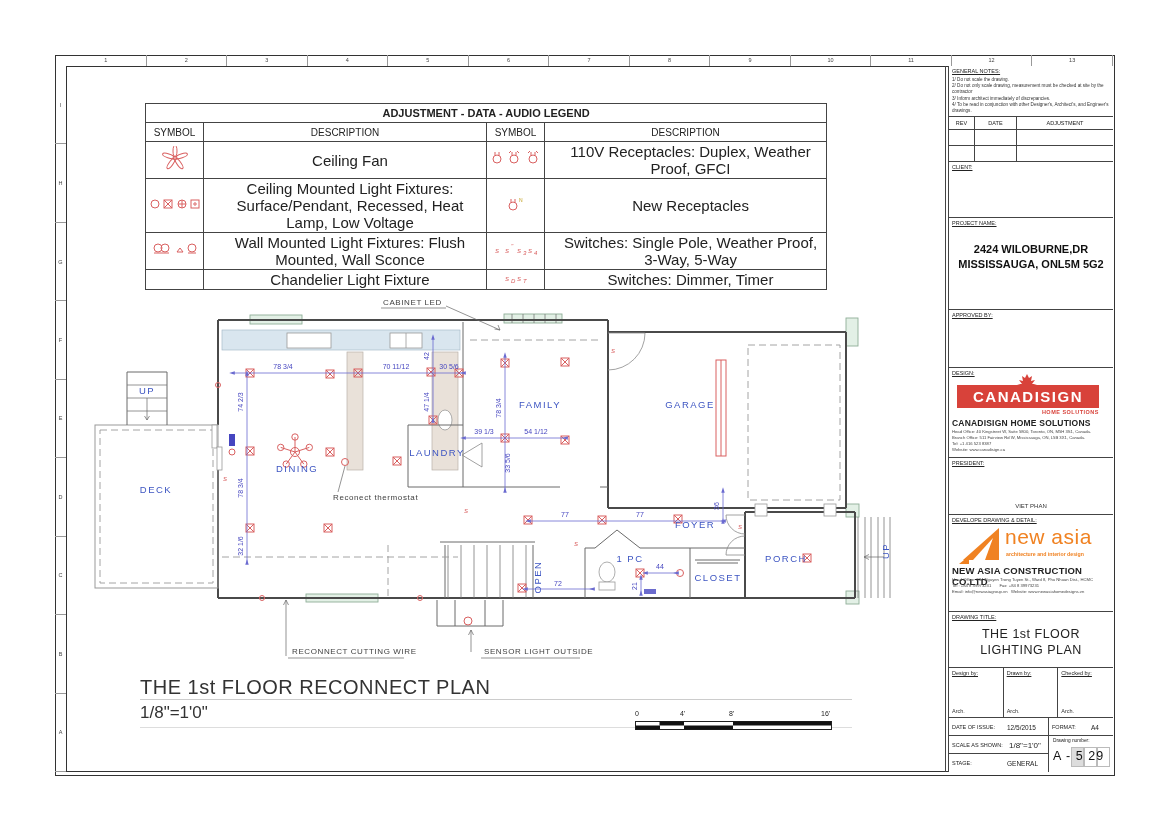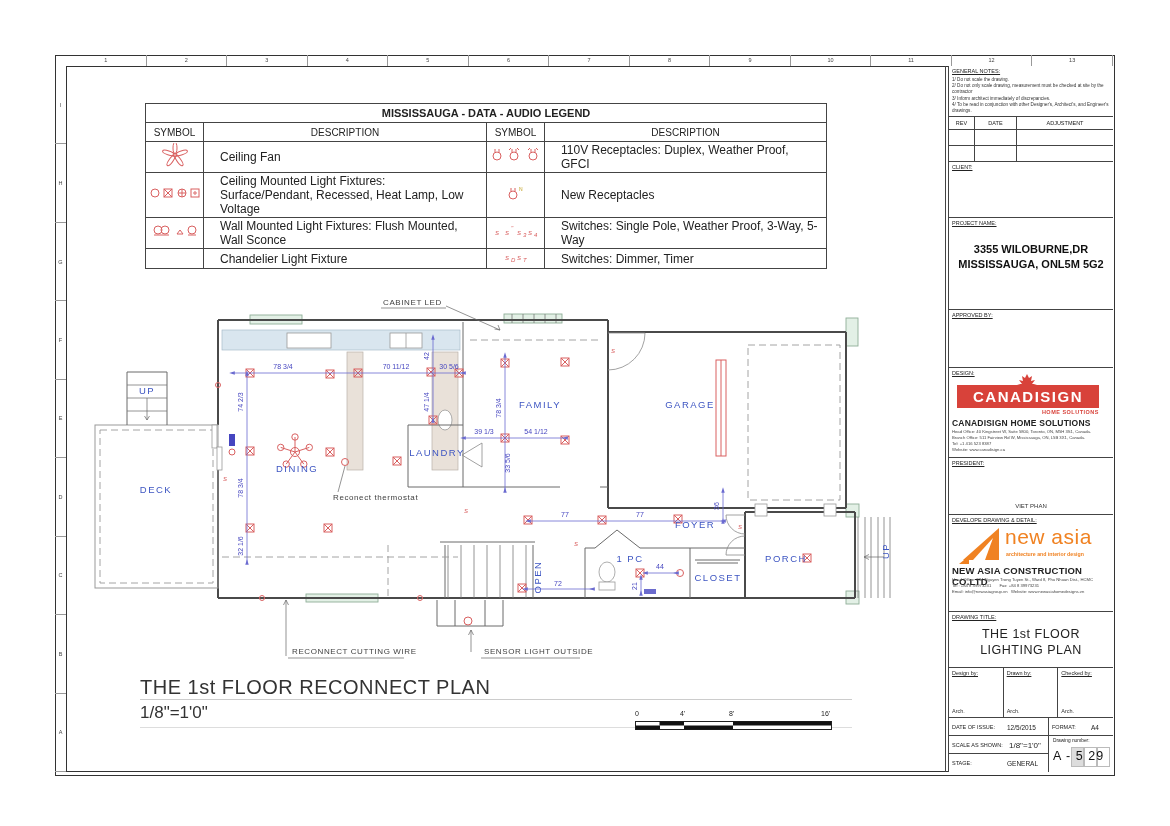--- a/index.html
+++ b/index.html
@@ -13,21 +13,21 @@
   .grid-top .gcell { flex:1; border-right:1px solid #999; font-size:5.5px; color:#444; text-align:center; line-height:11px; }
   .grid-left { position:absolute; left:55px; top:66px; width:11px; height:706px; display:flex; flex-direction:column; }
   .grid-left .gcell { flex:1; border-bottom:1px solid #999; font-size:5.5px; color:#444; text-align:center; display:flex; align-items:center; justify-content:center; }
 
   
   .legend { position:absolute; left:145px; top:103px; width:681px; border-collapse:collapse; table-layout:fixed; background:#fff; }
   .legend td { border:1px solid #444; color:#222; vertical-align:middle; }
   .legend .ttl { font-size:11px; font-weight:bold; text-align:center; height:19px; }
   .legend .hdr { font-size:10px; text-align:center; height:19px; }
   .legend .sym { text-align:center; }
-  .legend .dsc { font-size:12px; padding:1px 6px 1px 16px; }
+  .legend .dsc { font-size:15px; padding:1px 6px 1px 16px;text-align:center; }
 
   
   svg text { font-family:"Liberation Sans",sans-serif; }
   .wall   { stroke:#4a4a4a; stroke-width:2; fill:none; }
   .wallthin { stroke:#6a6a6a; stroke-width:1; fill:none; }
   .stair  { stroke:#7a7a7a; stroke-width:0.8; fill:none; }
   .dash   { stroke:#9a9a9a; stroke-width:0.9; stroke-dasharray:7 4; fill:none; }
   .door   { stroke:#8a8a8a; stroke-width:0.8; fill:none; }
   .counter { fill:#e9e1d9; stroke:#b9b1a9; stroke-width:0.7; }
   .counterblue { fill:#d9e6ef; stroke:#a8bccb; stroke-width:0.7; }
@@ -128,21 +128,21 @@
 
   <table class="legend">
     <colgroup>
         <col style="width:58px">
         <col style="width:283px">
         <col style="width:58px">
         <col style="width:282px">
       </colgroup>
     <tbody>
         <tr>
-          <td class="ttl" colspan="4">MISSISSAUGA - DATA - AUDIO LEGEND</td>
+          <td class="ttl" colspan="4">ADJUSTMENT - DATA - AUDIO LEGEND</td>
         </tr>
     <tr>
       <td class="hdr">SYMBOL</td>
       <td class="hdr">DESCRIPTION</td>
       <td class="hdr">SYMBOL</td>
       <td class="hdr">DESCRIPTION</td>
     </tr>
     <tr style="height:27px">
       <td class="sym">
         <svg width="36" height="24" viewBox="0 0 36 24">
@@ -491,21 +491,21 @@
       </div>
     </div>
 
     <div class="tb-sec" style="height:56px">
       <div class="tb-label">CLIENT:</div>
     </div>
 
     <div class="tb-sec" style="height:92px">
       <div class="tb-label">PROJECT NAME:</div>
       <div class="proj-name">
-        <div>3355 WILOBURNE,DR</div>
+        <div>2424 WILOBURNE,DR</div>
         <div>MISSISSAUGA, ONL5M 5G2</div>
       </div>
     </div>
 
     <div class="tb-sec" style="height:58px">
       <div class="tb-label">APPROVED BY:</div>
     </div>
 
     <div class="tb-sec" style="height:90px">
       <div class="tb-label">DESIGN:</div>

